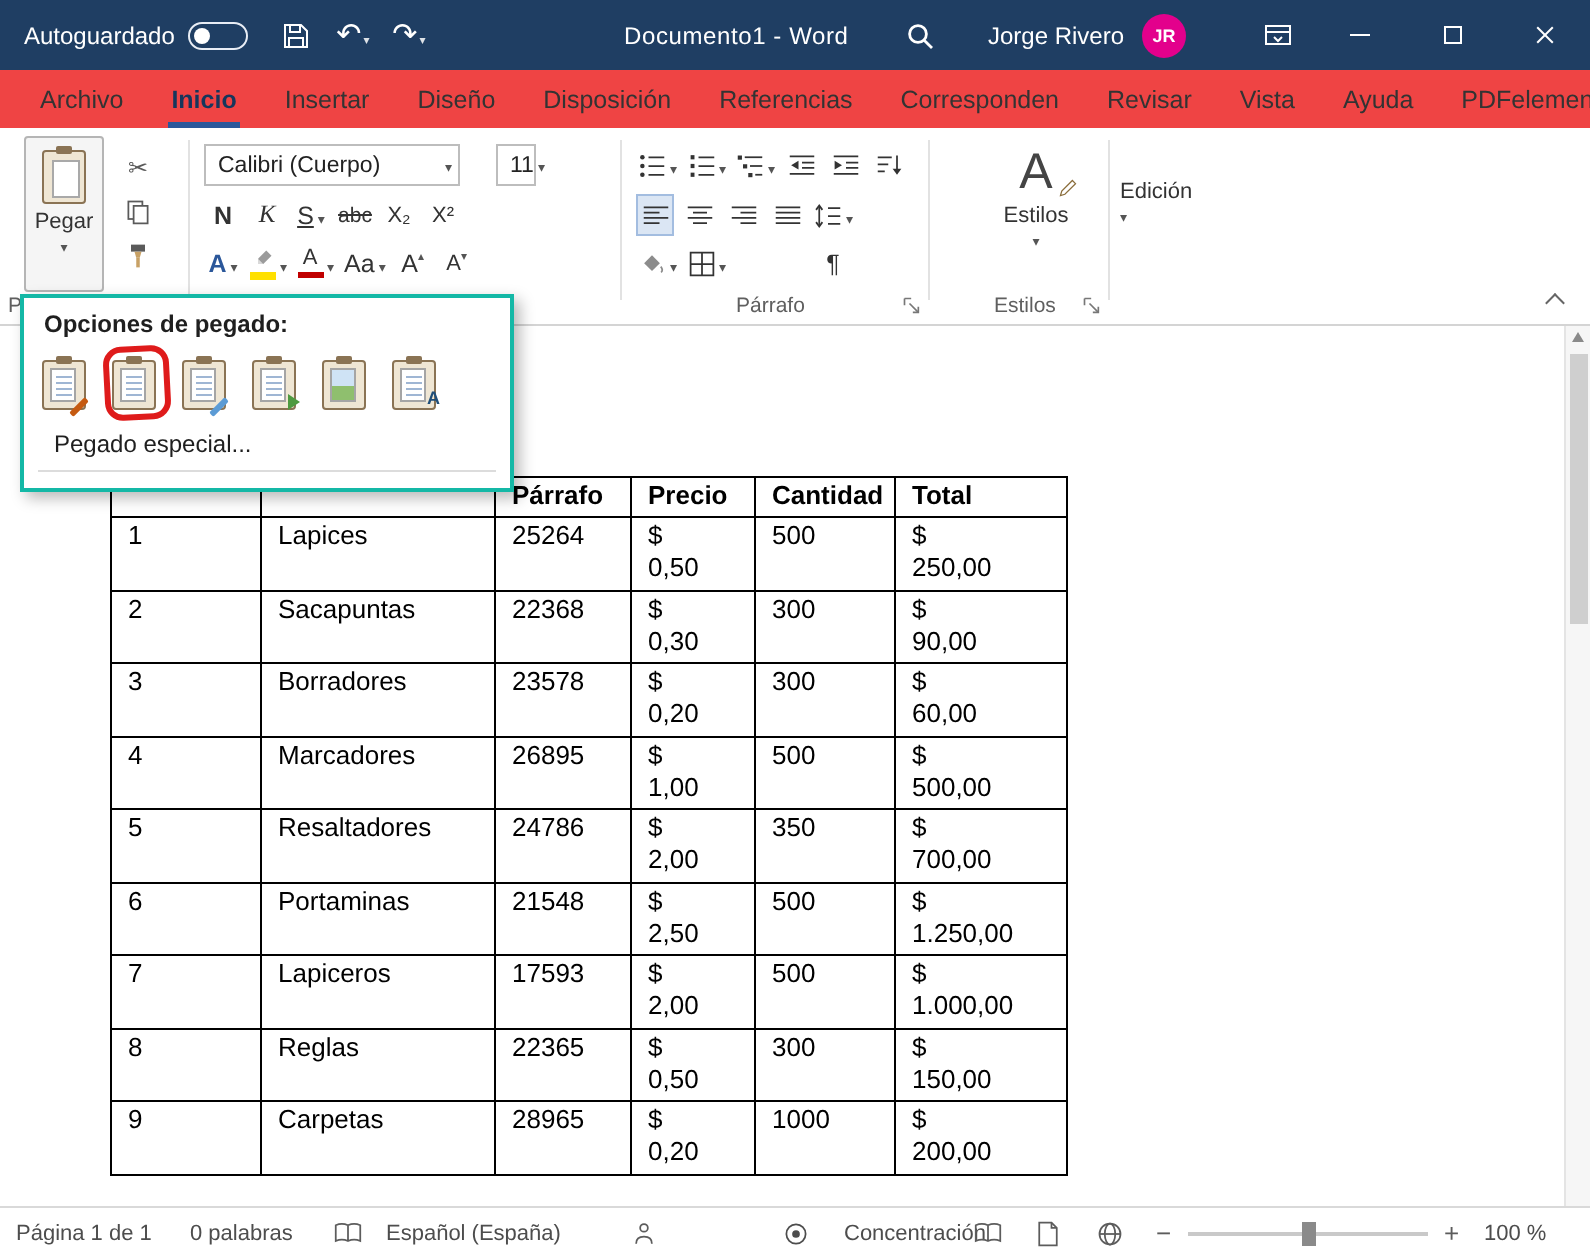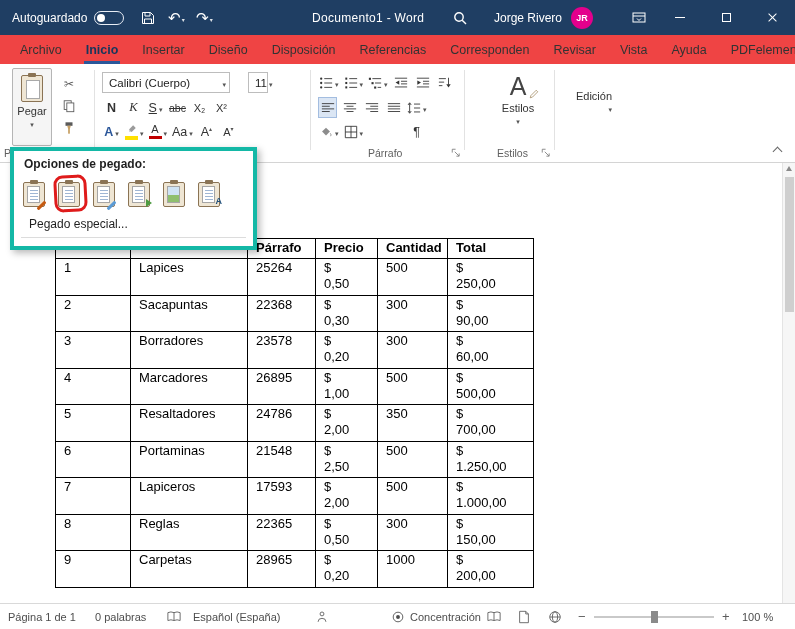--- a/index.html
+++ b/index.html
@@ -62,35 +62,35 @@
   .stack {display:flex;flex-direction:column;align-items:center;line-height:10px}
   .bar {width:13px;height:3.5px;margin-top:1px;display:block}
   .bar.yellow{background:#ffe000}.bar.red{background:#c00000}
   .fcA {font-size:11px;line-height:11px}
   .tiny-up::after{content:"▴";font-size:6px;color:#555;vertical-align:top}
   .tiny-dn::after{content:"▾";font-size:6px;color:#555;vertical-align:top}
   .styles-btn {position:absolute;left:486px;top:6px;width:64px;height:70px;display:flex;flex-direction:column;align-items:center;font-size:11px;color:#333}
   .bigA-wrap{position:relative;height:32px;display:flex;align-items:center}
   .bigA{font-size:25px;color:#444}
   .pencil{position:absolute;right:-13px;bottom:3px;color:#8a6d3b}
-  .edit-btn {position:absolute;left:560px;top:26px;width:52px;display:flex;flex-direction:column;align-items:flex-end;font-size:11px;color:#333}
+  .edit-btn {position:absolute;left:560px;top:26px;width:52px;display:flex;flex-direction:column;align-items:flex-start;font-size:11px;color:#333}
   .collapse {position:absolute;right:10px;bottom:6px;width:16px;height:14px;display:flex;align-items:center;justify-content:center}
   .chev-up {width:7px;height:7px;border-left:1.5px solid #666;border-top:1.5px solid #666;transform:rotate(45deg);margin-top:4px;display:block}
 
   
   .doc {position:absolute;top:163px;left:0;width:782px;height:440px;background:#fff}
   .doc-table {position:absolute;left:55px;top:238px;border-collapse:collapse;table-layout:fixed;font-size:13px;color:#000}
   .doc-table td {border:1px solid #000;vertical-align:top;padding:1px 4px 0 8px;white-space:pre-line;line-height:16px;height:36.5px;overflow:hidden}
   .doc-table tr.hdr td {height:20px;font-weight:700}
   .vscroll {position:absolute;right:0;top:163px;width:13px;height:440px;background:#f6f6f6;border-left:1px solid #e4e4e4}
   .varrow {position:absolute;top:3px;left:3px;width:0;height:0;border-left:3.5px solid transparent;border-right:3.5px solid transparent;border-bottom:5px solid #8a8a8a;display:block}
   .vthumb {position:absolute;left:2px;top:14px;width:9px;height:135px;background:#cfcfcf;display:block}
 
   
-  .paste-menu {position:absolute;left:10px;top:147px;width:247px;background:#fff;border:4px solid #14b8a6;box-shadow:3px 3px 7px rgba(0,0,0,.28);z-index:50;padding:4px 0 6px;font-size:12px;color:#1f1f1f}
+  .paste-menu {position:absolute;left:10px;top:147px;width:247px;background:#fff;border:2px solid #14b8a6;box-shadow:3px 3px 7px rgba(0,0,0,.28);z-index:50;padding:4px 0 6px;font-size:12px;color:#1f1f1f}
   .pm-title {font-weight:700;padding:2px 10px 6px}
   .pm-icons {display:flex;gap:11px;padding:2px 0 6px 9px}
   .pclip-btn {position:relative;width:24px;height:28px}
   .pclip {position:absolute;left:0;top:3px;width:22px;height:25px;border:1px solid #8a7354;background:#efe6d4;border-radius:2px;display:block}
   .ptop {position:absolute;top:-3px;left:6px;width:8px;height:4px;background:#8a7354;border-radius:1px;display:block}
   .psheet {position:absolute;top:3px;left:3px;width:13px;height:17px;background:#fff;border:1px solid #a5a5a5;display:block}
   .psheet::before {content:"";position:absolute;left:2px;top:3px;width:8px;height:10px;background:repeating-linear-gradient(to bottom,#9fb6d4 0 1px,transparent 1px 3px)}
   .pic .psheet {background:linear-gradient(180deg,#cfe3f5 55%,#8fbf6e 55%)}
   .pic .psheet::before{display:none}
   .pbadge {position:absolute;right:-3px;bottom:-1px;display:block}
@@ -99,21 +99,21 @@
   .pb-arrow {width:0;height:0;border-top:4px solid transparent;border-bottom:4px solid transparent;border-left:6px solid #4e9a41}
   .pb-A::after {content:"A";font-size:9px;font-weight:700;color:#1f4e79}
   .red-annot {position:absolute;left:40px;top:24px;width:33px;height:37px;border:3px solid #df1b1b;border-radius:9px;transform:rotate(-3deg);z-index:2}
   .pm-item {padding:4px 10px 4px 15px}
   .pm-sep {border-top:1px solid #dcdcdc;margin:2px 7px}
 
   
   .statusbar {position:absolute;left:0;bottom:0;width:795px;height:26px;background:#fff;border-top:1px solid #d9d9d9;font-size:11px;color:#4d4d4d}
   .sb-item,.sb-ic {position:absolute;top:0;height:25px;display:flex;align-items:center;color:#4d4d4d}
   .sb-ic {color:#5c5c5c}
-  .sb-focus {position:absolute;left:391px;top:0;height:25px;display:flex;align-items:center;gap:5px}
+  .sb-focus {position:absolute;left:391px;top:0;height:25px;display:flex;align-items:center;gap:17px}
   .sb-slider {position:absolute;left:594px;top:12px;width:120px;height:2px;background:#c9c9c9}
   .sb-thumb {position:absolute;left:57px;top:-5px;width:7px;height:12px;background:#8a8a8a;display:block}
   .zoomtxt {font-size:13px}
 </style>
 </head>
 <body>
 
 <svg style="position:absolute;width:0;height:0" aria-hidden="true">
   <symbol id="i-save" viewBox="0 0 16 16">
       <path d="M2.5 2.5h8l3 3v8h-11z" fill="none" stroke="currentColor"></path>

